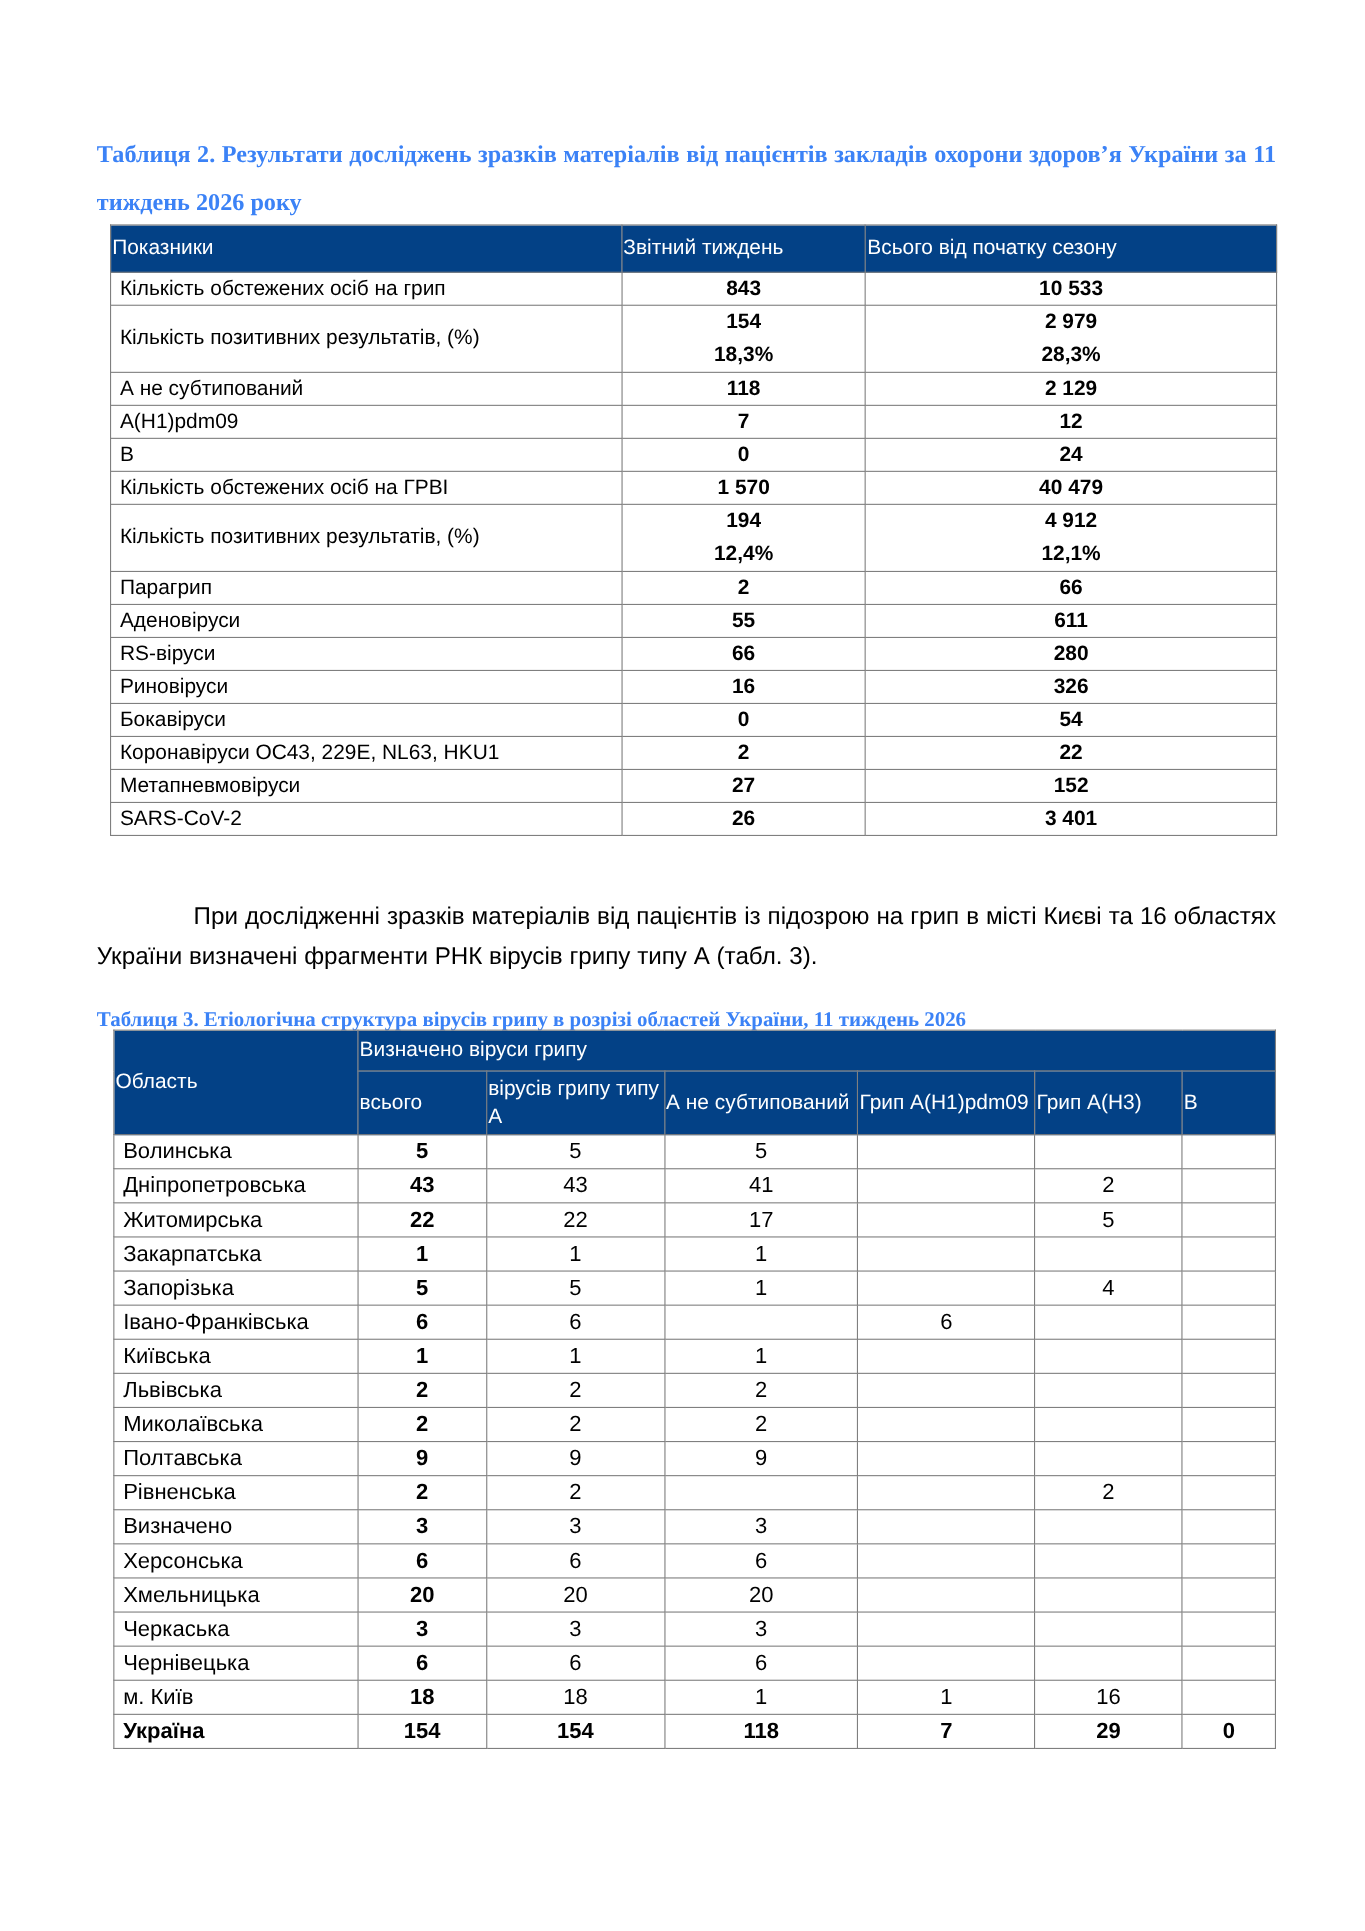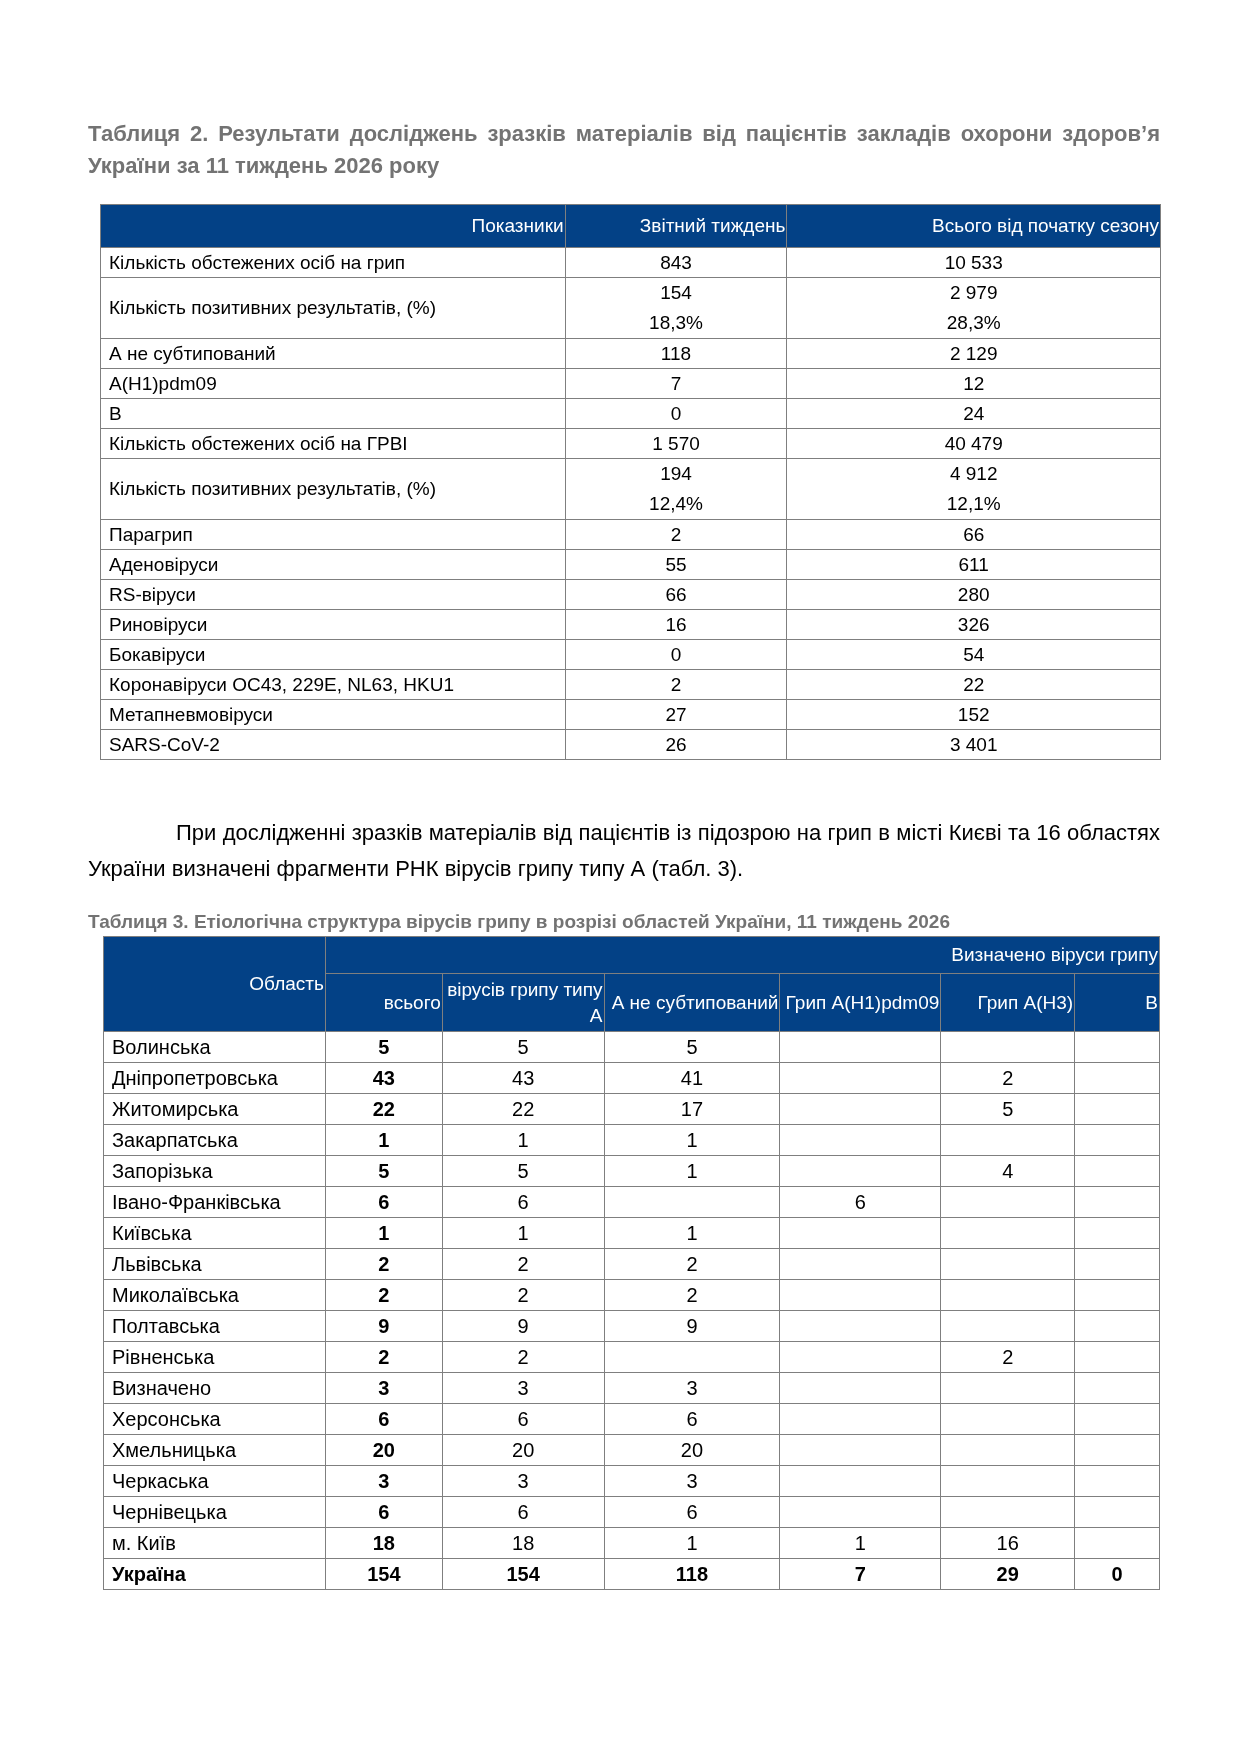--- a/index.html
+++ b/index.html
@@ -1,25 +1,25 @@
 <!DOCTYPE html>
 <html><head>
 <meta charset="utf-8">
 <style>
   html, body { margin: 0; padding: 0; background: #ffffff; }
   body { width: 1241px; height: 1755px; position: relative; font-family: "Liberation Sans", sans-serif; color: #000; }
-  .caption { position: absolute; left: 88px; width: 1072px; color: #737373; font-weight: bold; font-size: 22px; line-height: 32px; text-align: justify; }
+  .caption { position: absolute; left: 88px; width: 1072px; color: #3b82f6; font-weight: bold; font-size: 22px; line-height: 44px; text-align: justify; font-family: Liberation Serif, serif; }
   .caption.t2 { top: 118px; text-align-last: left; }
   .caption.t3 { top: 906px; font-size: 19px; white-space: nowrap; }
   table { border-collapse: collapse; position: absolute; font-size: 19px; }
-  th { background: #034186; color: #fff; font-weight: normal; border: 1px solid #7f7f7f; text-align: right; }
+  th { background: #034186; color: #fff; font-weight: normal; border: 1px solid #7f7f7f; text-align: left; }
   td { border: 1px solid #7f7f7f; padding: 0 8px; height: 29px; line-height: 29px; }
   #t2 { left: 100px; top: 204px; width: 1061px; }
   #t2 th { height: 40px; }
-  #t2 td.c { text-align: center; }
+  #t2 td.c { text-align: center; font-weight: bold; }
   #t2 td.two { line-height: 30px; height: 60px; }
   .para { position: absolute; left: 88px; width: 1072px; top: 815px; font-size: 22px; line-height: 36px; text-indent: 88px; text-align: justify; }
   #t3 { left: 103px; top: 936px; width: 1057px; }
   #t3 th { line-height: 26px; margin-top: 36px; }
   #t3 td { height: 30px; line-height: 30px; font-size: 20px; }
   #t3 td.c { text-align: center; }
   #t3 td.b { font-weight: bold; }
 </style>
 </head>
 <body>

